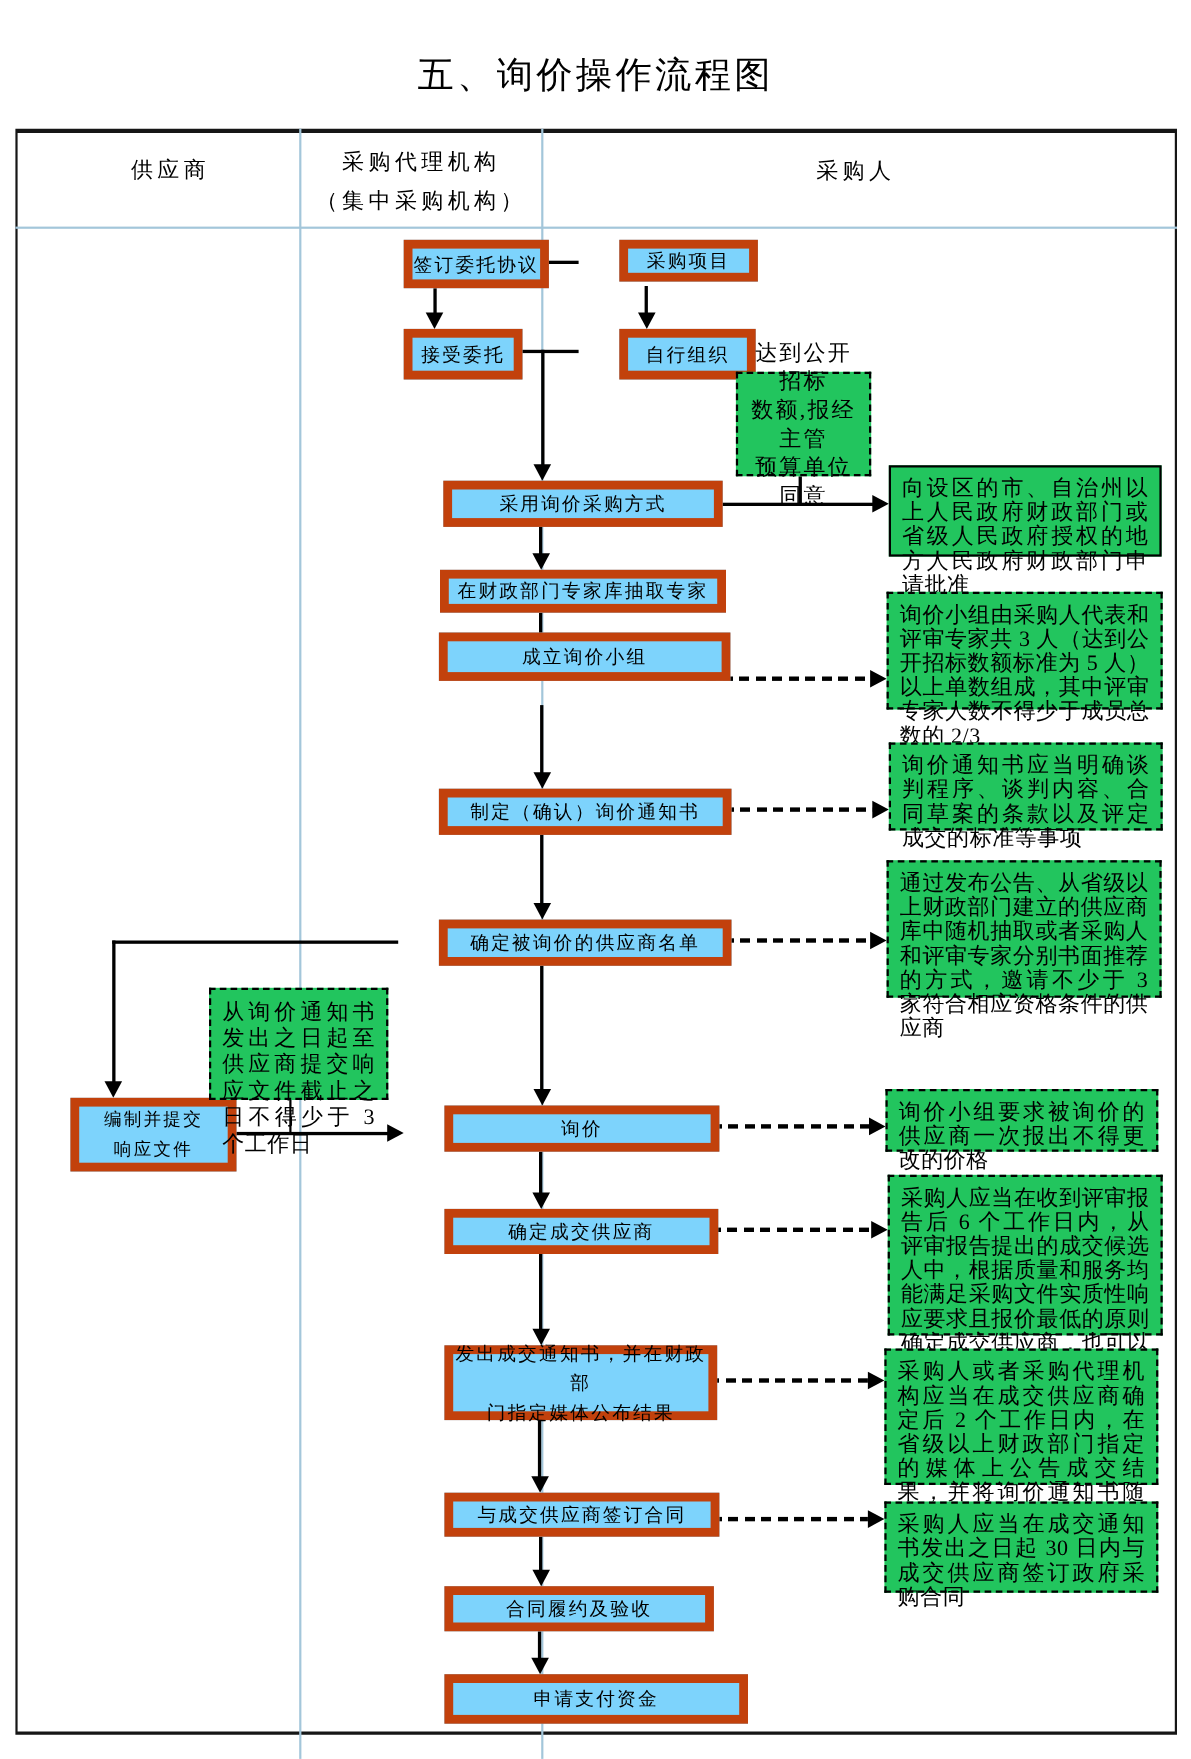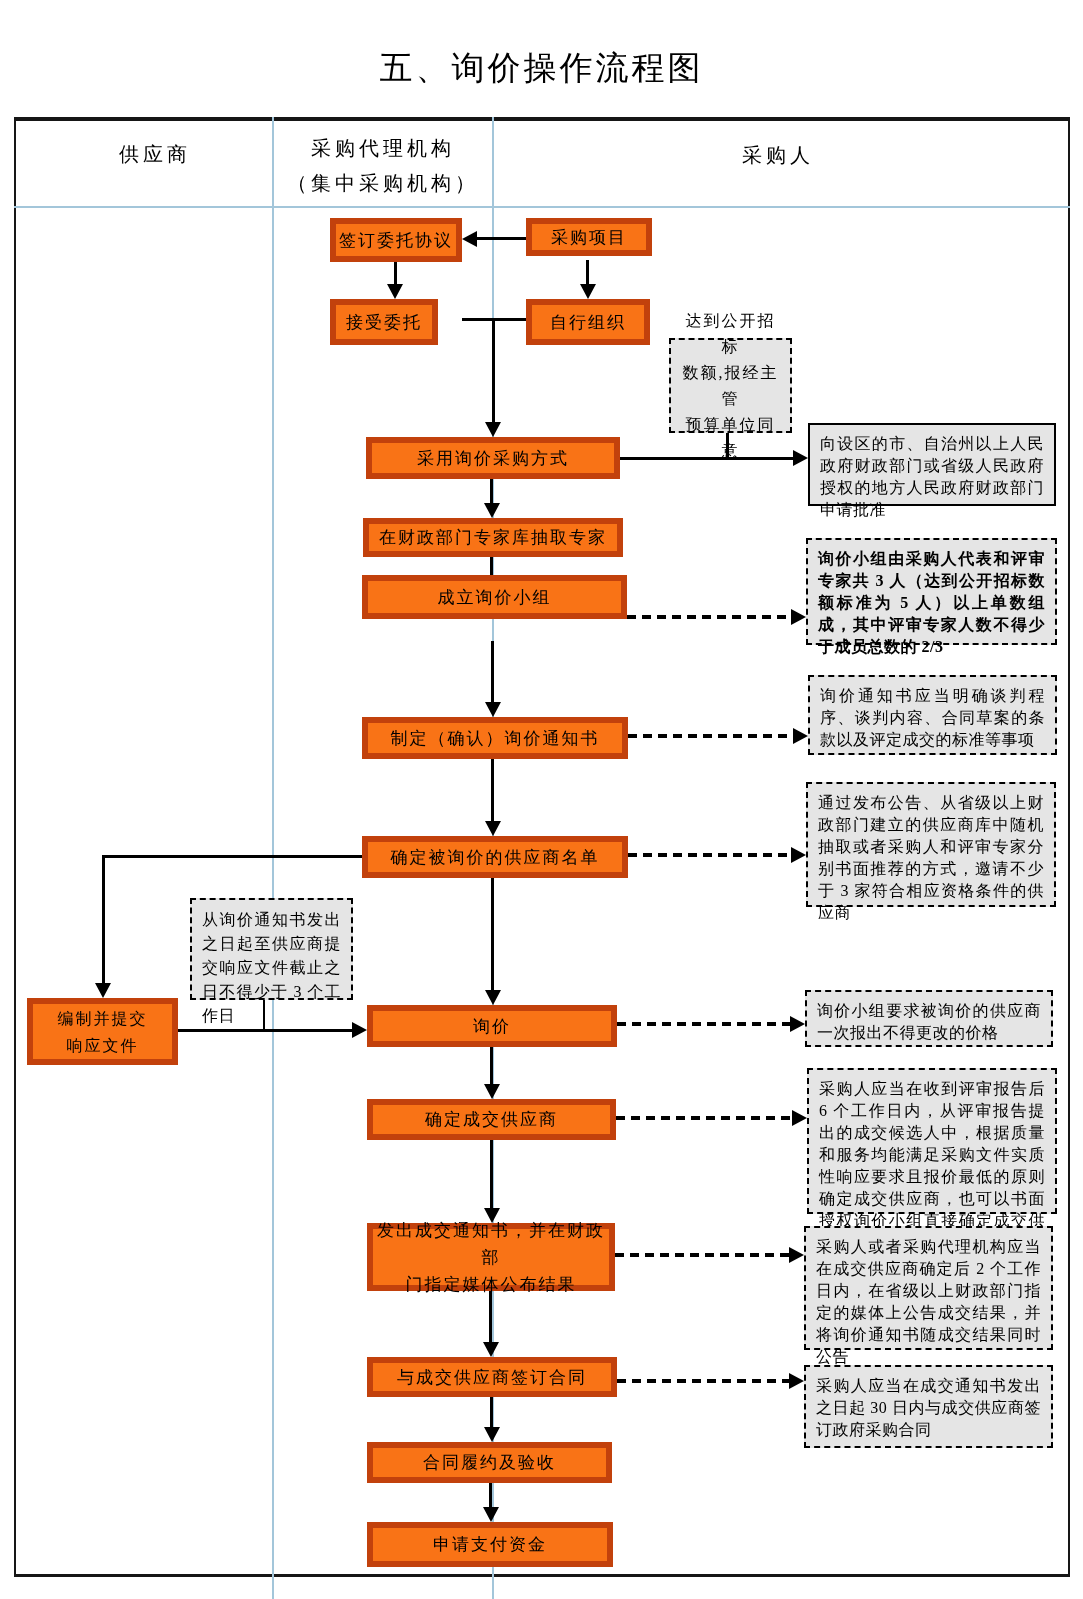--- a/index.html
+++ b/index.html
@@ -7,25 +7,25 @@
         font-family:"Liberation Serif","DejaVu Serif",serif;color:#000;overflow:hidden;}
   .title{position:absolute;left:0;top:46px;width:1083px;text-align:center;
          font-size:33px;font-weight:normal;letter-spacing:3px;z-index:4;}
   .frame{position:absolute;left:14px;top:117px;width:1056px;height:1460px;
          border:2px solid #161616;border-top-width:4px;border-bottom-width:3px;
          box-sizing:border-box;z-index:0;}
   .grid-v{position:absolute;width:2px;background:#a3c6da;z-index:1;}
   .grid-h{position:absolute;height:2px;background:#a3c6da;z-index:1;}
   .lane-h{position:absolute;text-align:center;font-size:20px;letter-spacing:4px;z-index:2;}
   .pre{white-space:pre-line;}
-  .box{position:absolute;background:#f97316;border:6px solid #c2410c;box-sizing:border-box;
+  .box{position:absolute;background:#7dd3fc;border:8px solid #c2410c;box-sizing:border-box;
        display:flex;align-items:center;justify-content:center;text-align:center;
-       font-size:17px;letter-spacing:2px;line-height:27px;z-index:3;}
-  .note{position:absolute;background:#e5e5e5;border:2px dashed #000;box-sizing:border-box;
-        padding:8px 10px;font-size:16px;letter-spacing:0.5px;line-height:22px;
+       font-size:17px;letter-spacing:2px;line-height:27px;z-index:3;margin-left:37px;}
+  .note{position:absolute;background:#22c55e;border:2px dashed #000;box-sizing:border-box;
+        padding:8px 10px;font-size:20px;letter-spacing:0.5px;line-height:22px;
         text-align:justify;text-justify:inter-character;z-index:3;}
   .note.solidb{border-style:solid;}
   .note.mid{display:flex;align-items:center;text-align:center;justify-content:center;line-height:26px;letter-spacing:2px;}
   .hline,.vline{position:absolute;background:#000;z-index:2;}
   .hline{height:3px;} .vline{width:3px;}
   .dash-h{position:absolute;height:4px;z-index:2;
           background:repeating-linear-gradient(90deg,#000 0 9px,transparent 9px 15px);}
   .arr{position:absolute;width:0;height:0;z-index:2;}
   .arr.down{border-left:8px solid transparent;border-right:8px solid transparent;border-top:15px solid #000;}
   .arr.right{border-top:8px solid transparent;border-bottom:8px solid transparent;border-left:15px solid #000;}
@@ -58,27 +58,27 @@
   <div class="box" style="left:362px;top:717px;width:266px;height:42px;">制定（确认）询价通知书</div>
   <div class="box" style="left:362px;top:836px;width:266px;height:42px;">确定被询价的供应商名单</div>
   <div class="box pre" style="left:27px;top:998px;width:151px;height:67px;font-size:16px;">编制并提交
 响应文件</div>
   <div class="box" style="left:367px;top:1005px;width:250px;height:42px;">询价</div>
   <div class="box" style="left:367px;top:1099px;width:249px;height:41px;">确定成交供应商</div>
   <div class="box pre" style="left:367px;top:1223px;width:248px;height:68px;">发出成交通知书，并在财政部
 门指定媒体公布结果</div>
   <div class="box" style="left:367px;top:1442px;width:245px;height:41px;">合同履约及验收</div>
   <div class="box" style="left:367px;top:1357px;width:250px;height:40px;">与成交供应商签订合同</div>
-  <div class="box" style="left:367px;top:1522px;width:246px;height:45px;">申请支付资金</div>
+  <div class="box" style="left:367px;top:1522px;width:276px;height:45px;">申请支付资金</div>
 
   <div class="note mid pre" style="left:669px;top:338px;width:123px;height:95px;">达到公开招标
 数额,报经主管
 预算单位同意</div>
   <div class="note solidb" style="left:808px;top:423px;width:248px;height:83px;">向设区的市、自治州以上人民政府财政部门或省级人民政府授权的地方人民政府财政部门申请批准</div>
-  <div class="note" style="left:806px;top:538px;width:251px;height:107px;font-weight:bold;">询价小组由采购人代表和评审专家共 3 人（达到公开招标数额标准为 5 人）以上单数组成，其中评审专家人数不得少于成员总数的 2/3</div>
+  <div class="note" style="left:806px;top:538px;width:251px;height:107px;">询价小组由采购人代表和评审专家共 3 人（达到公开招标数额标准为 5 人）以上单数组成，其中评审专家人数不得少于成员总数的 2/3</div>
   <div class="note" style="left:808px;top:675px;width:249px;height:80px;">询价通知书应当明确谈判程序、谈判内容、合同草案的条款以及评定成交的标准等事项</div>
   <div class="note" style="left:806px;top:782px;width:250px;height:125px;">通过发布公告、从省级以上财政部门建立的供应商库中随机抽取或者采购人和评审专家分别书面推荐的方式，邀请不少于 3 家符合相应资格条件的供应商</div>
   <div class="note" style="left:190px;top:898px;width:163px;height:102px;line-height:24px;">从询价通知书发出之日起至供应商提交响应文件截止之日不得少于 3 个工作日</div>
   <div class="note" style="left:805px;top:990px;width:248px;height:57px;">询价小组要求被询价的供应商一次报出不得更改的价格</div>
   <div class="note" style="left:807px;top:1068px;width:250px;height:146px;">采购人应当在收到评审报告后 6 个工作日内，从评审报告提出的成交候选人中，根据质量和服务均能满足采购文件实质性响应要求且报价最低的原则确定成交供应商，也可以书面授权询价小组直接确定成交供应商</div>
   <div class="note" style="left:804px;top:1226px;width:249px;height:124px;">采购人或者采购代理机构应当在成交供应商确定后 2 个工作日内，在省级以上财政部门指定的媒体上公告成交结果，并将询价通知书随成交结果同时公告</div>
   <div class="note" style="left:804px;top:1365px;width:249px;height:83px;">采购人应当在成交通知书发出之日起 30 日内与成交供应商签订政府采购合同</div>
 
   <div class="hline" style="left:477px;top:237px;width:49px;"></div>
   <div class="arr left" style="left:462px;top:231px;"></div>

